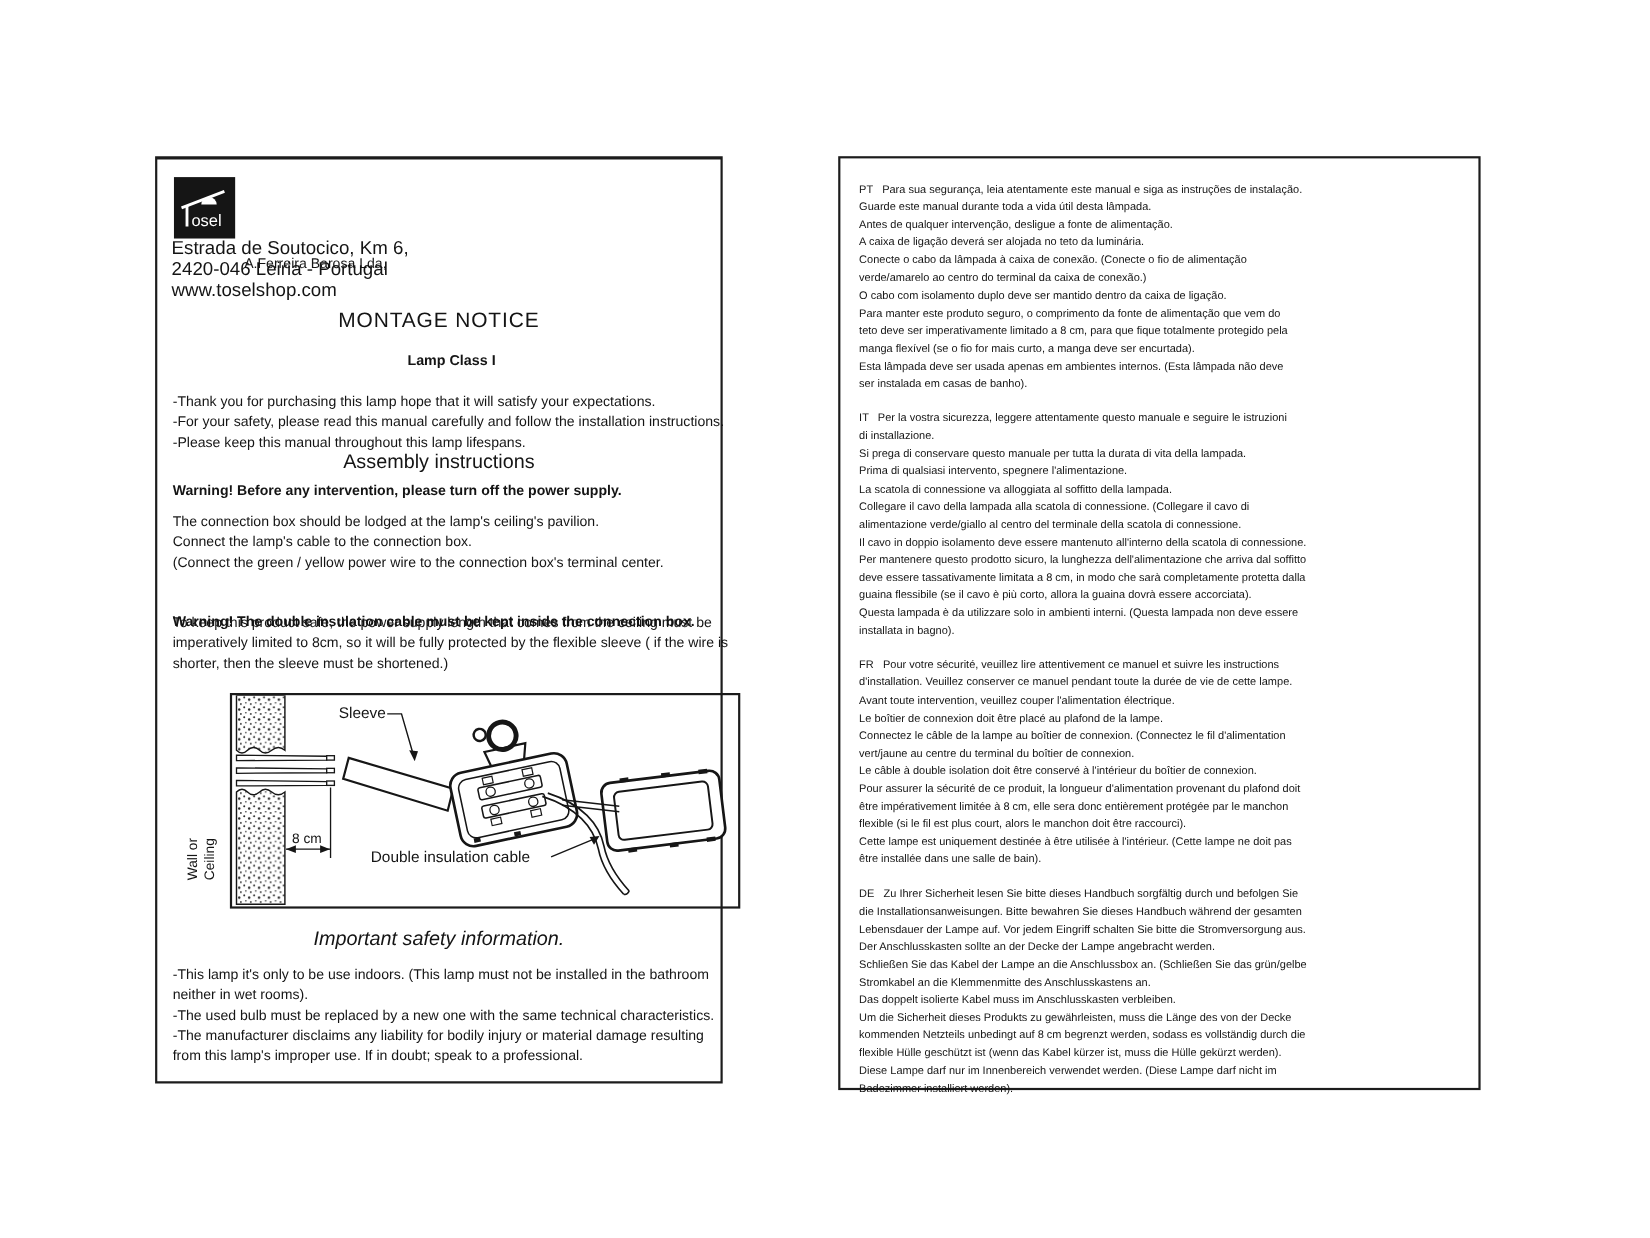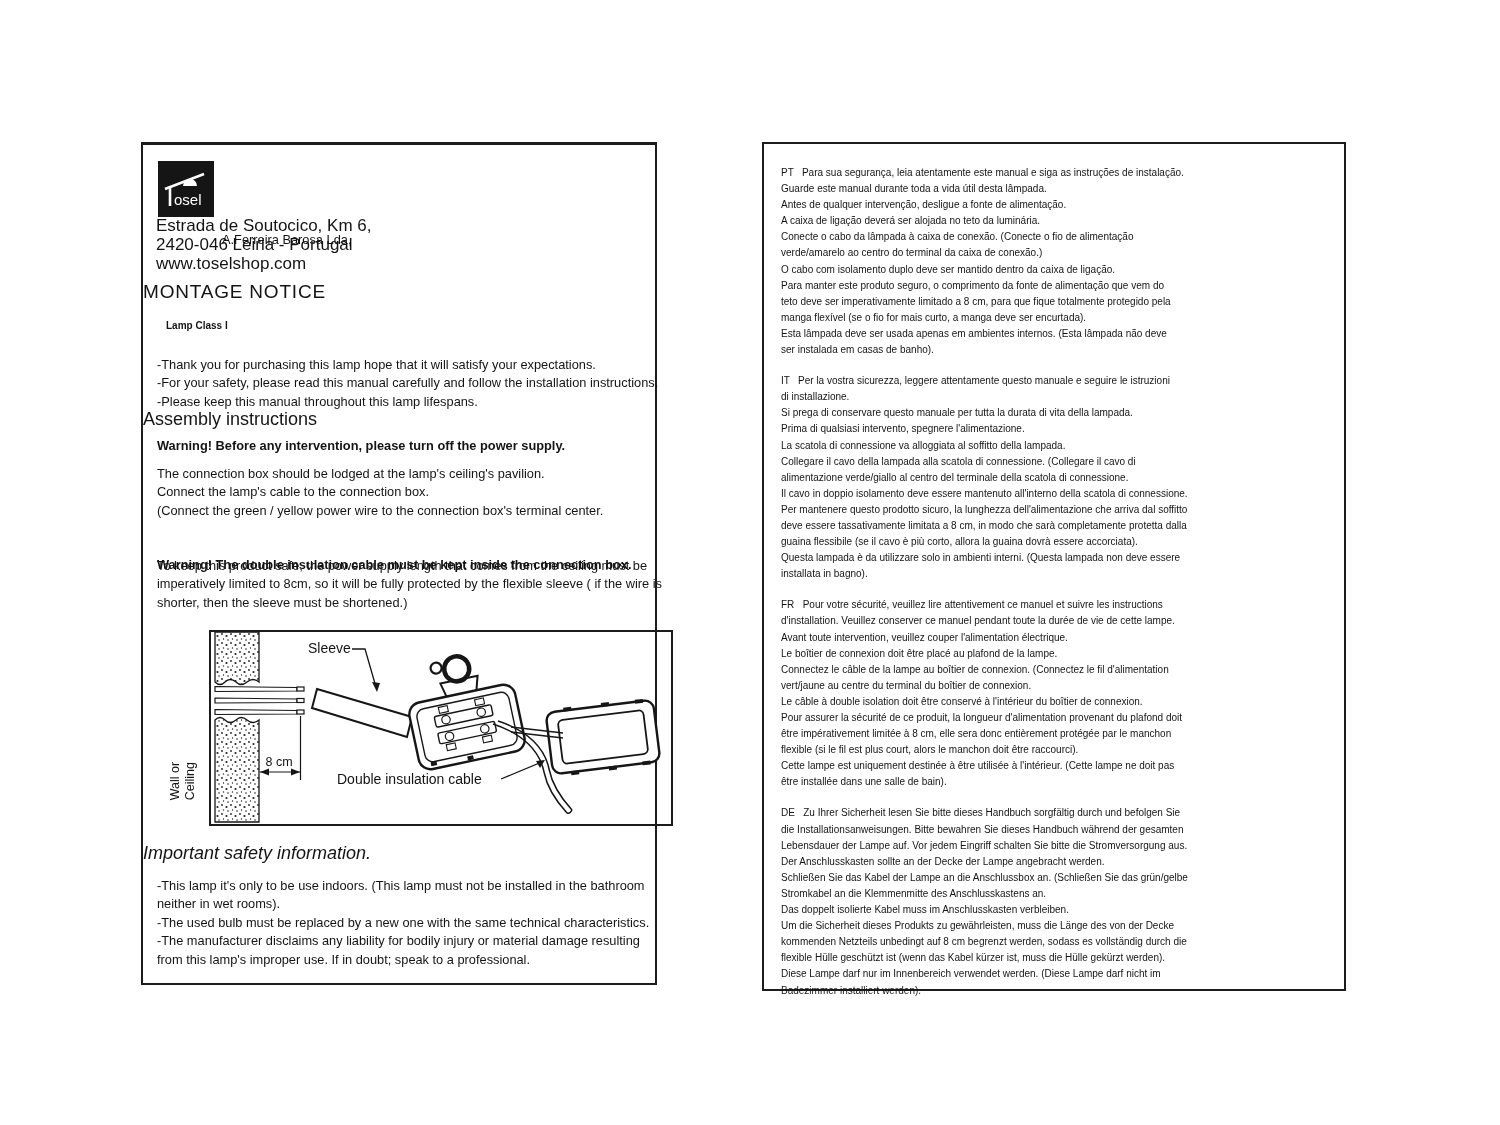--- a/index.html
+++ b/index.html
@@ -8,26 +8,26 @@
     font-family:"Liberation Sans",sans-serif;color:#141414;
     position:relative;overflow:hidden;
   }
   .page{
     position:absolute;background:#fff;border:2px solid #1c1c1c;
     box-sizing:border-box;
   }
   #left-page{left:141px;top:142px;width:516px;height:843px;border-top-width:3px;}
   #right-page{left:762px;top:142px;width:584px;height:849px;}
   .pre{white-space:pre;}
-  .h-center{position:absolute;left:0;right:0;margin:0;font-weight:400;}
+  .h-center{position:absolute;left:0;right:0;text-align:center;margin:0;font-weight:400;}
   .logo{position:absolute;left:15px;top:16px;}
   .company{position:absolute;left:79px;top:52px;font-size:12.8px;margin-top:35px;}
   .address{position:absolute;left:13px;top:71px;font-size:17px;line-height:19px;}
   .title{top:136px;font-size:19px;letter-spacing:0.8px;}
-  .subtitle{top:175px;font-size:10px;font-weight:700;padding-left:23px;}
+  .subtitle{top:175px;font-size:13px;font-weight:700;padding-left:23px;}
   .blk{position:absolute;left:14px;font-size:12.8px;line-height:18.4px;}
   .intro{top:211px;}
   .assembly{top:264px;font-size:18px;}
   .warn{font-weight:700;}
   .warn1{top:292px;}
   .body1{top:320px;}
   .warn2{top:383px;margin-top:28px;}
   .body2{top:412px;}
   .diagram{
     position:absolute;left:66px;top:485px;width:460px;height:192px;

